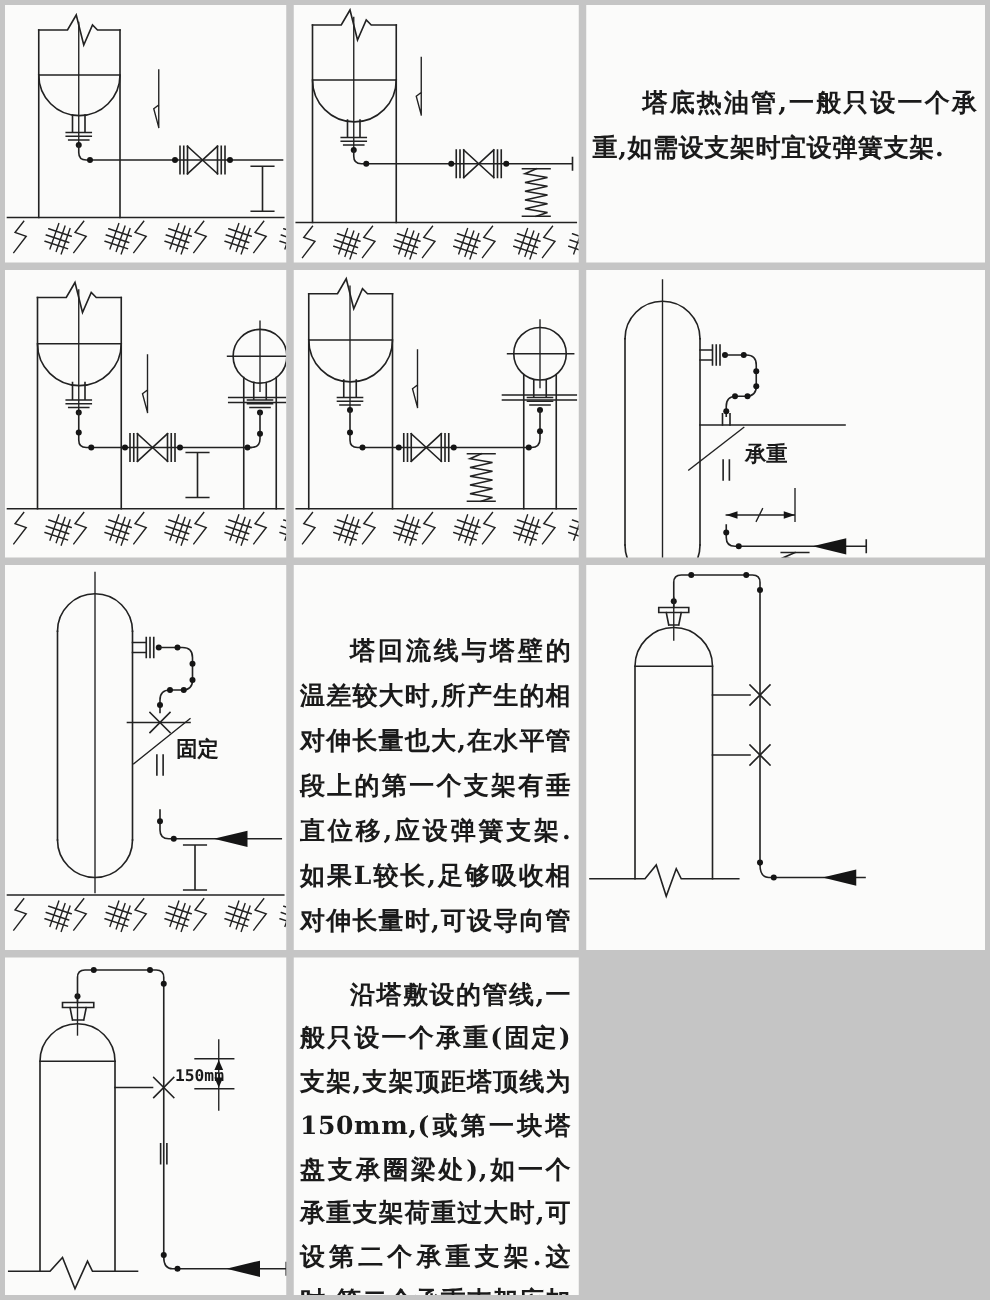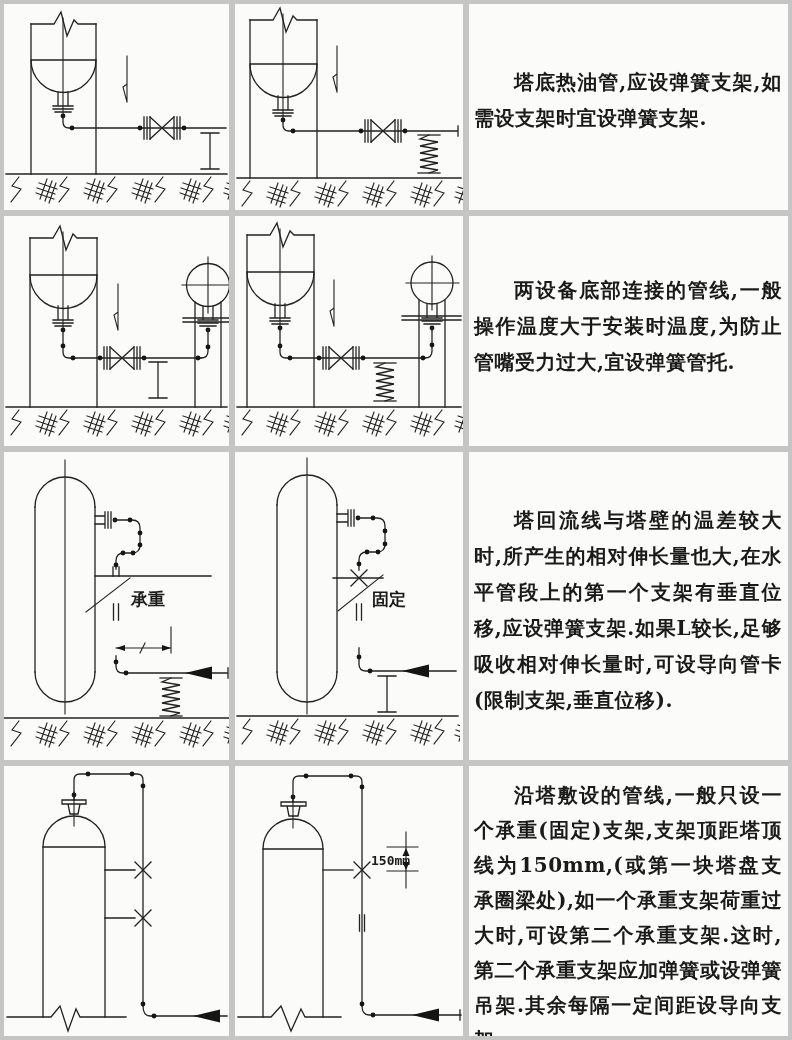--- a/index.html
+++ b/index.html
@@ -126,21 +126,21 @@
       <use href="#downarrow" x="102" y="42"></use>
       <use href="#spring" x="194" y="131"></use>
       <g>
         <path class="s" d="M2,174 H226"></path>
         <use href="#band" x="6" y="177"></use>
       </g>
     </svg>
   </div>
 
   <div class="cell">
-    <p class="note pt1">塔底热油管,应设弹簧支架,如需设支架时宜设弹簧支架.</p>
+    <p class="note pt1">塔底热油管,一般只设一个承重,如需设支架时宜设弹簧支架.</p>
   </div>
 
   <div class="cell">
     <svg width="225" height="230" viewBox="0 0 225 230">
       <g>
         <path class="s" d="M26,22 H49 L56,10 L62,34 L69,18 L73,22 H93"></path>
         <path class="s" d="M26,22 V191 M93,22 V191 M26,59 H93"></path>
         <path class="s" d="M26,59 A33.5,33.5 0 0 0 93,59"></path>
         <path class="s thin" d="M59,16 V112"></path>
         <use href="#botnozzle" x="59" y="90"></use>
@@ -197,23 +197,20 @@
       <use href="#valve" x="106" y="142"></use>
       <use href="#spring" x="150" y="147"></use>
       <use href="#downarrow" x="99" y="64"></use>
       <g>
         <path class="s" d="M2,191 H226"></path>
         <use href="#band" x="6" y="194"></use>
       </g>
     </svg>
   </div>
 
-  <div class="cell">
-    <p class="note pt2">两设备底部连接的管线,一般操作温度大于安装时温度,为防止管嘴受力过大,宜设弹簧管托.</p>
-  </div>
 
   <div class="cell">
     <svg width="228" height="308" viewBox="0 0 228 308">
       <g>
         <path class="s" d="M31,55 A30,30 0 0 1 91,55"></path>
         <path class="s" d="M31,55 V220 M91,55 V220"></path>
         <path class="s" d="M31,220 A30,30 0 0 0 91,220"></path>
         <path class="s thin" d="M61,8 V262"></path>
       </g>
       <g>

